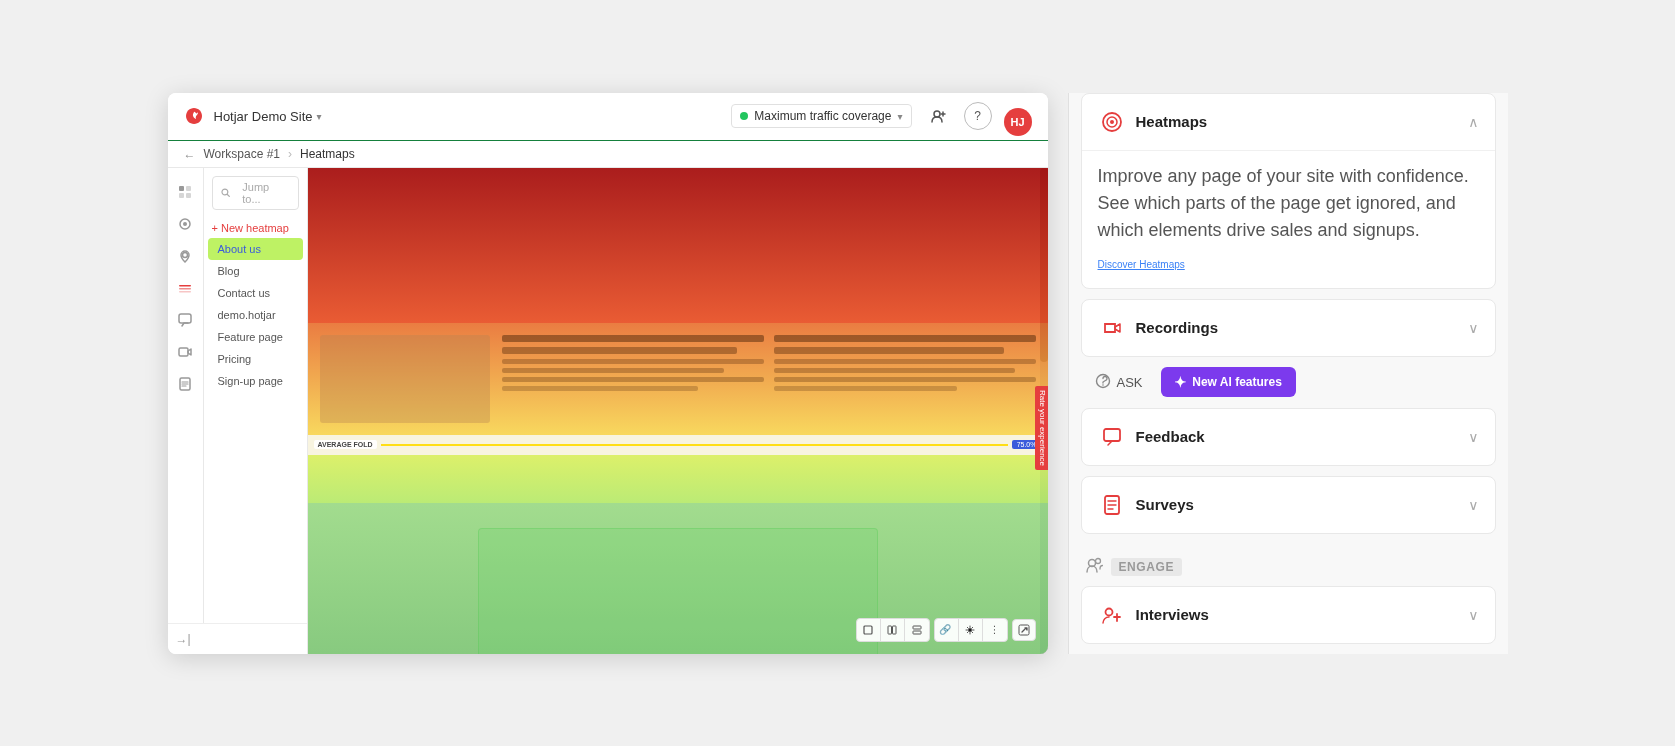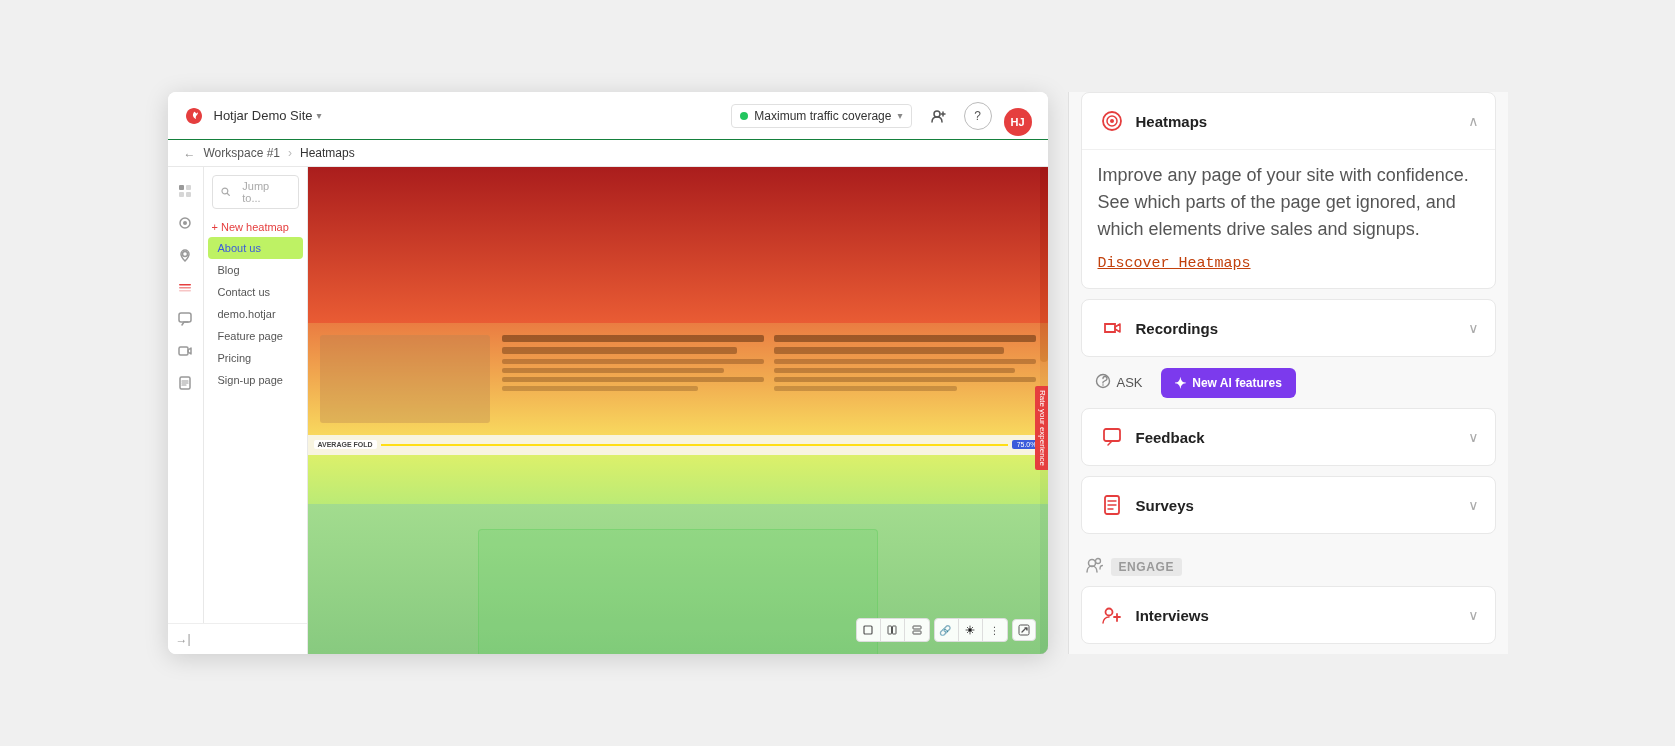--- a/index.html
+++ b/index.html
@@ -402,25 +402,24 @@
     }
 
     .panel-description {
       font-size: 18px;
       color: #555;
       line-height: 1.5;
       margin: 12px 0 10px;
     }
 
     .discover-link {
-      color: #c2410c;
-      font-size: 15px;
+      color: #3b82f6;
+      font-size: 10px;
       text-decoration: underline;
       cursor: pointer;
-      font-family: Liberation Mono, monospace;
     }
 
     
     .ask-row {
       display: flex;
       align-items: center;
       gap: 8px;
       padding: 0 16px 10px;
     }
 

